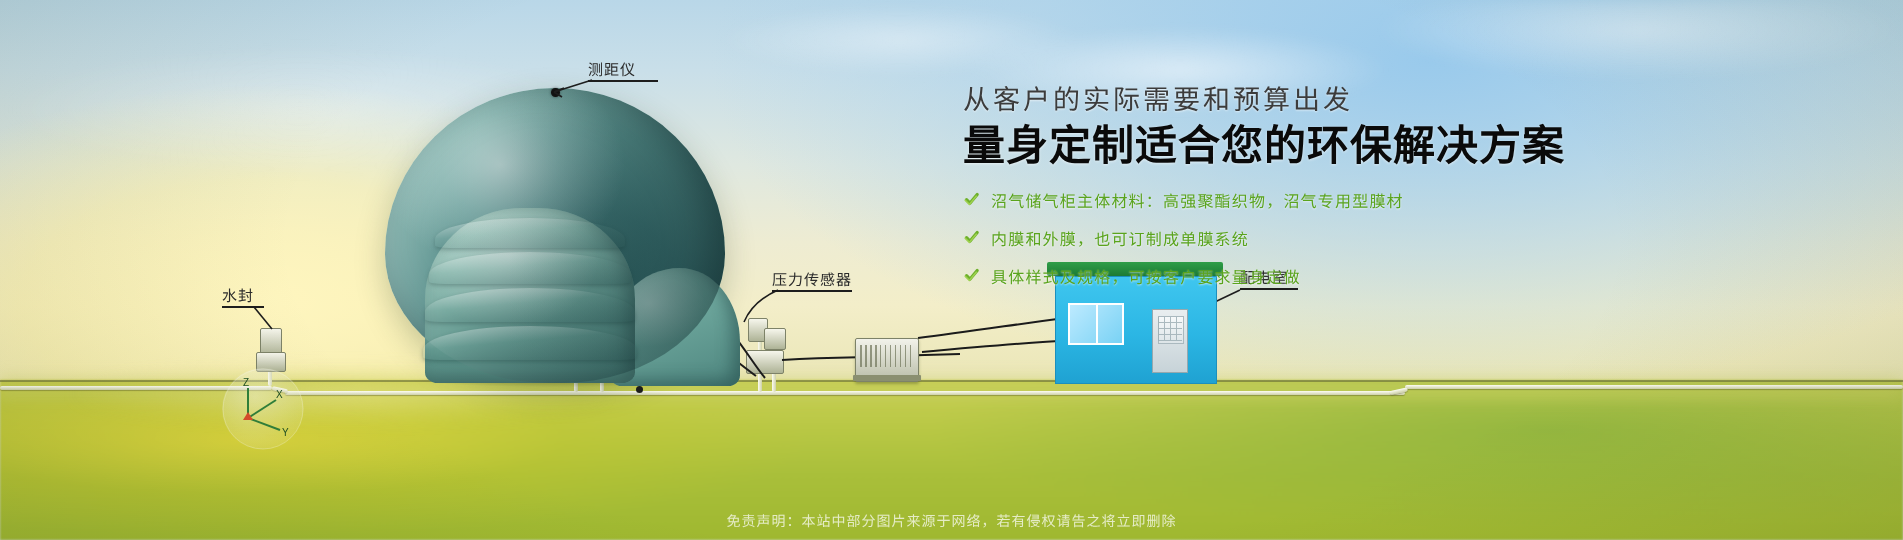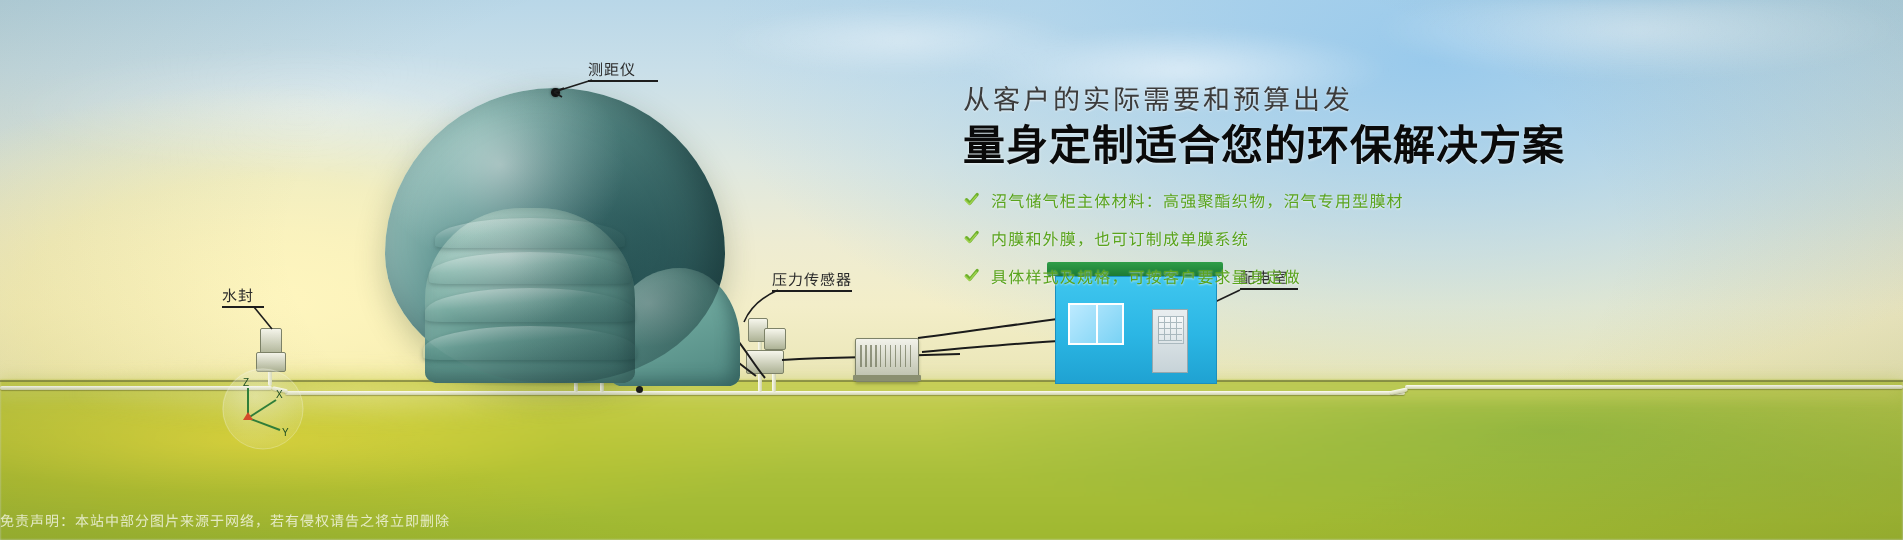--- a/index.html
+++ b/index.html
@@ -200,21 +200,21 @@
     margin-bottom:14px;
     text-shadow:0 1px 2px rgba(255,255,255,.65);
   }
   .check{
     width:17px;height:17px;flex:0 0 17px;position:relative;display:inline-block;
   }
   .check svg{display:block;}
 
   
   .disclaimer{
-    position:absolute;left:0;top:510px;width:1903px;
+    position:absolute;left:0;top:510px;width:1903px;text-align:center;
     font-size:14px;color:rgba(255,255,255,.72);letter-spacing:1px;
   }
 </style>
 </head>
 <body>
 
 <div id="stage">
 
   <div class="bg-sky"></div>
   <div class="bg-sky-clouds"></div>

